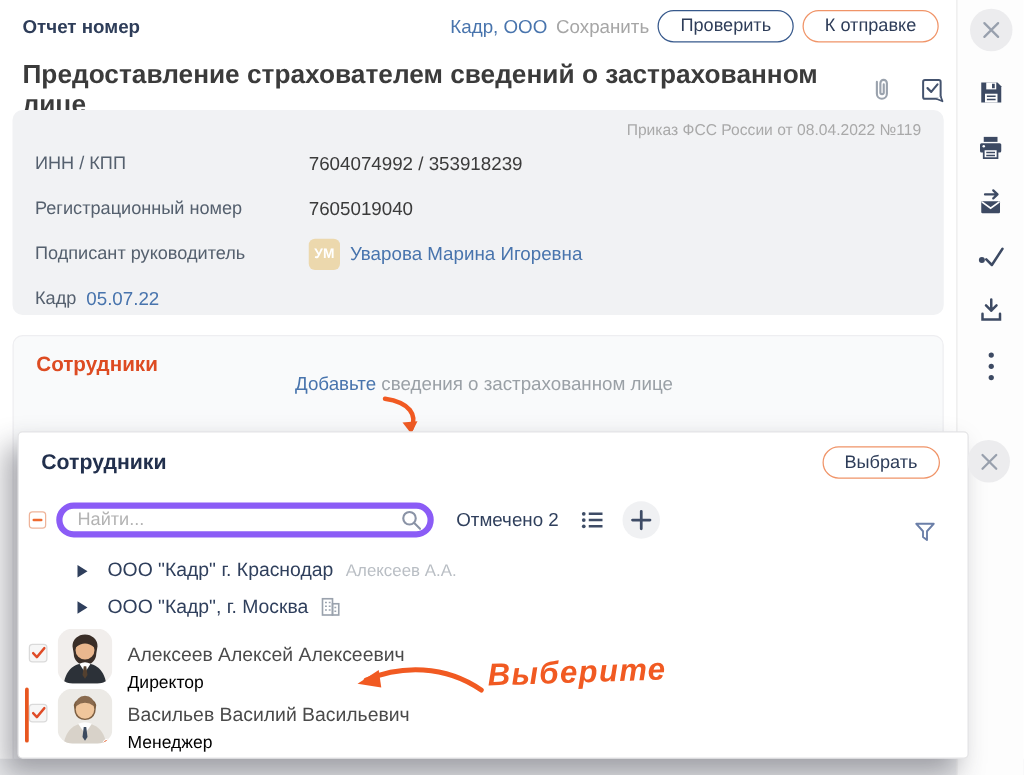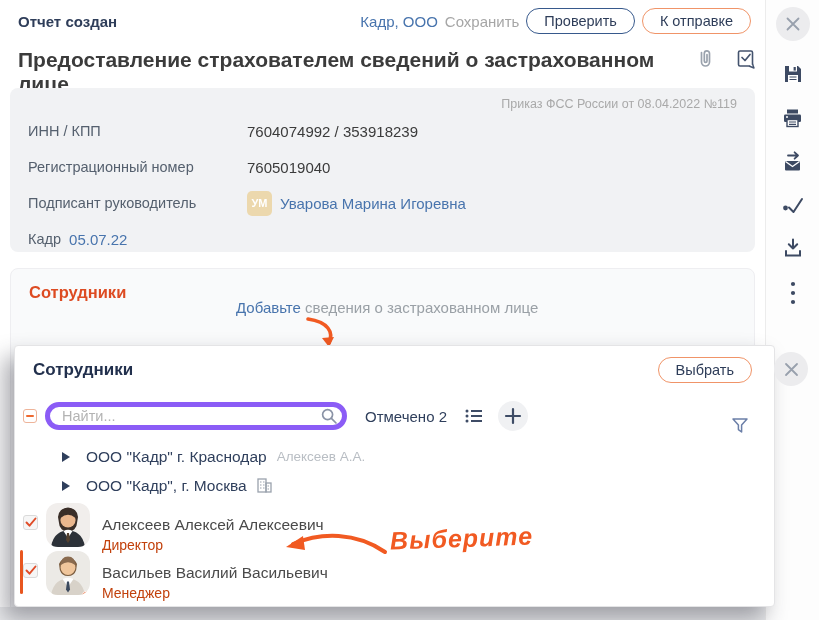--- a/index.html
+++ b/index.html
@@ -22,21 +22,21 @@
   .hdr-right { margin-left:auto; display:flex; align-items:center; gap:7px; }
   .hdr-org { font-size:15px; color:#4874ad; cursor:pointer; }
   .hdr-save { font-size:15px; color:#a6a6a6; cursor:pointer; }
   .pill { font-size:14.5px; color:#2e3d59; background:#fff; border-radius:15px;
     padding:4px 17px; cursor:pointer; }
   .pill-navy { border:1.5px solid #37598c; }
   .pill-orange { border:1.5px solid #f09468; }
 
   
   .title-row { position:absolute; left:18px; top:48px; width:740px;
-    display:flex; align-items:flex-start; }
+    display:flex; align-items:center; }
   .doc-title { font-size:21px; font-weight:700; color:#3b3b3b; position:relative; }
   .doc-title::after { content:""; position:absolute; left:1px; bottom:-5px;
     width:37px; height:3px; background:#e8561f; border-radius:2px; }
   .title-icons { display:flex; align-items:center; gap:20px; margin-left:14px; }
 
   
   .info-panel { position:absolute; left:10px; top:88px; width:745px; height:164px;
     background:#f1f2f4; border-radius:8px; padding:6px 16px 0 8px; }
   .info-order { text-align:right; font-size:12.5px; color:#a9a9a9; margin:3px 2px 2px 0; }
   .info-row { display:flex; align-items:center; height:36px; padding-left:10px; }
@@ -97,38 +97,38 @@
   .emp-row.hl::before { content:""; position:absolute; left:5px; top:2px; width:3px;
     height:44px; background:#e8561f; border-radius:2px; }
   .chk { width:15px; height:15px; border:1px solid #dadada; border-radius:3px;
     background:#f6f6f6; margin:12px 8px 0 0; flex:none; display:flex;
     align-items:center; justify-content:center; }
   .emp-photo { position:relative; width:44px; height:44px; border-radius:12px;
     overflow:hidden; flex:none; margin-right:12px; }
   .emp-dot { position:absolute; left:36px; top:40px; width:8px; height:8px;
     border-radius:50%; background:#e8561f; border:1.5px solid #fff; z-index:2; }
   .emp-name { font-size:15.5px; color:#4a4a4a; margin-top:13px; }
-  .emp-role { font-size:14px; color:#c2410c; margin-top:3px; }
+  .emp-role { font-size:14px; color:#000000; margin-top:3px; }
 
   
   .note-text { position:absolute; left:390px; top:524px; z-index:12;
     font-size:25px; font-weight:700; font-style:italic; color:#f15a22;
     letter-spacing:1px; transform:rotate(-2deg); }
   .note-arrow { position:absolute; left:281px; top:528px; z-index:12; }
 
   .bottom-strip { position:absolute; left:0; top:607px; width:819px; height:13px;
     background:#eaebed; z-index:3; }
 </style>
 </head>
 <body>
 
 <div class="page">
 
   <div class="hdr">
-    <span class="hdr-status">Отчет создан</span>
+    <span class="hdr-status">Отчет номер</span>
     <div class="hdr-right">
       <span class="hdr-org">Кадр, ООО</span>
       <span class="hdr-save">Сохранить</span>
       <span class="pill pill-navy">Проверить</span>
       <span class="pill pill-orange">К отправке</span>
     </div>
   </div>
 
   <div class="title-row">
     <span class="doc-title">Предоставление страхователем сведений о застрахованном лице</span>

